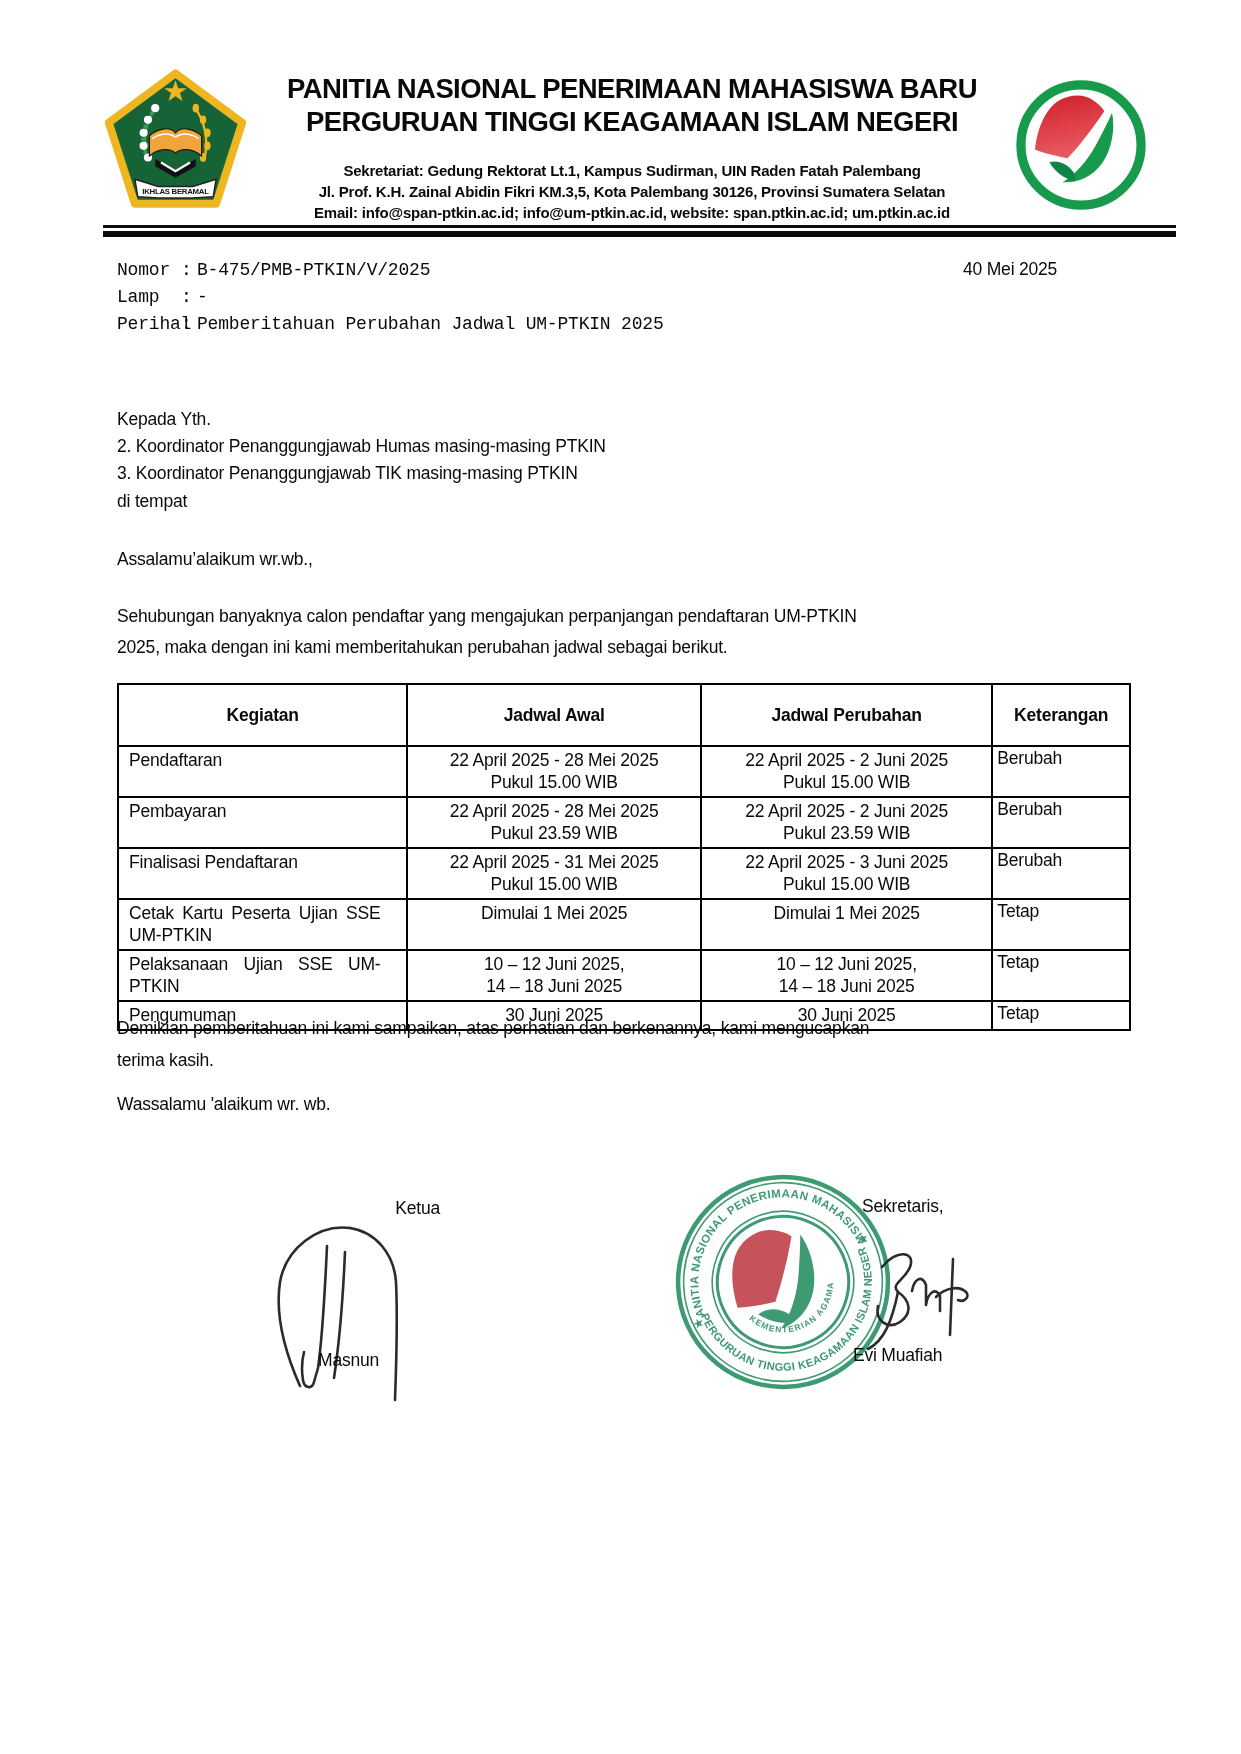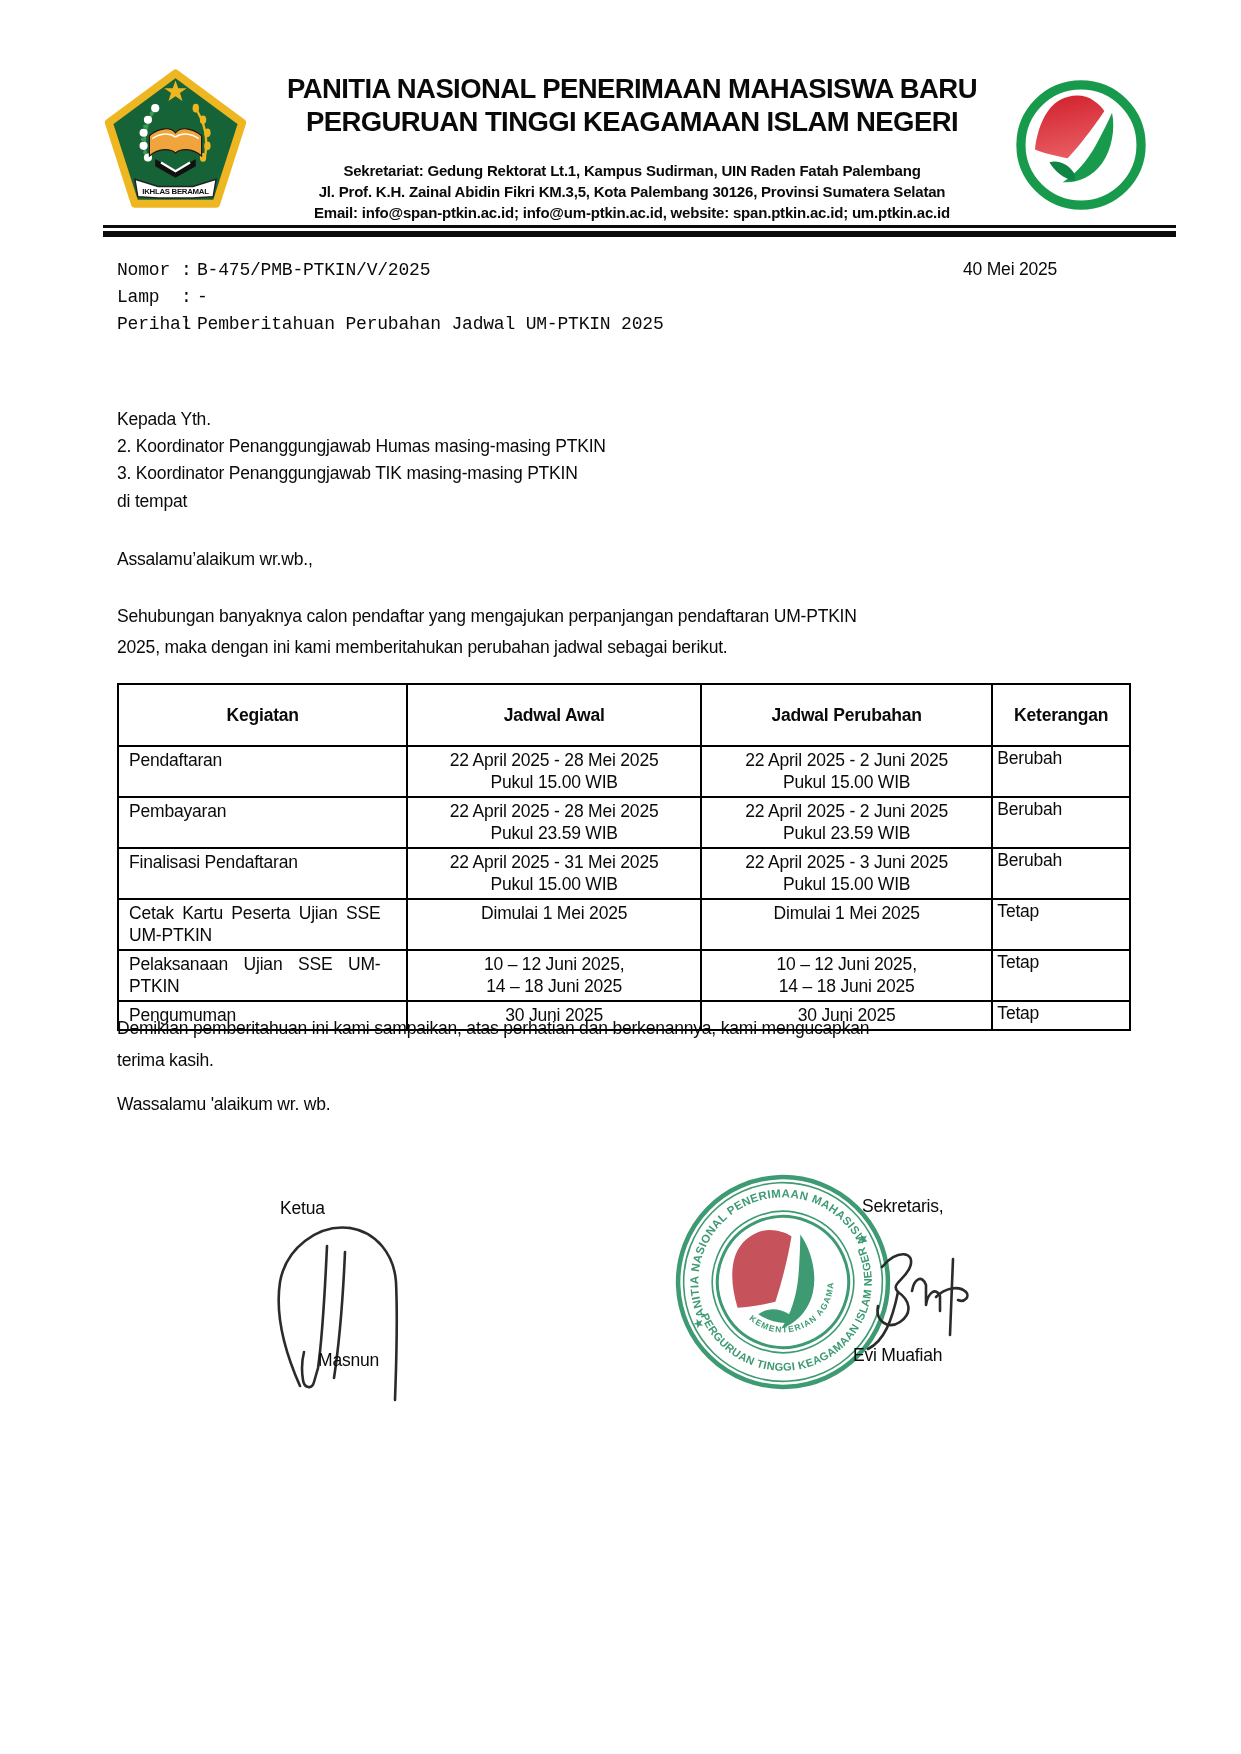--- a/index.html
+++ b/index.html
@@ -30,21 +30,21 @@
   
   .sched{position:absolute;left:117px;top:683px;width:1014px;border-collapse:collapse;table-layout:fixed;
          font-size:17.5px;line-height:22px;}
   .sched th,.sched td{border:2px solid #000;}
   .sched th{padding:18px 2px;font-weight:bold;text-align:center;height:24px;}
   .c-keg{padding:2px 26px 3px 10px;vertical-align:top;text-align:justify;}
   .c-jad{padding:2px 6px 3px 6px;vertical-align:top;text-align:center;}
   .c-ket{padding:0 4px 3px 4px;vertical-align:top;text-align:left;}
 
   
-  .sig-title-left{left:280px;top:1198px;width:160px;text-align:left;font-size:17.5px;z-index:5;}
+  .sig-title-left{left:280px;top:1198px;width:160px;text-align:right;font-size:17.5px;z-index:5;}
   .sig-title-right{left:862px;top:1196px;font-size:17.5px;z-index:5;}
   .sig-name-left{left:318px;top:1350px;font-size:17.5px;z-index:5;}
   .sig-name-right{left:853px;top:1345px;font-size:17.5px;z-index:5;}
   .sig-left{left:268px;top:1220px;width:142px;height:188px;z-index:4;}
   .sig-right{left:852px;top:1243px;width:130px;height:118px;z-index:4;}
   .stamp{left:667px;top:1165px;width:232px;height:234px;opacity:0.93;z-index:3;}
 
   .stampTxt{fill:var(--stamp-green);font-weight:bold;font-family:"Liberation Sans",sans-serif;}
   .stamp-ring{stroke:var(--stamp-green);fill:none;}
   .mk-red{fill:url(#redg);}

